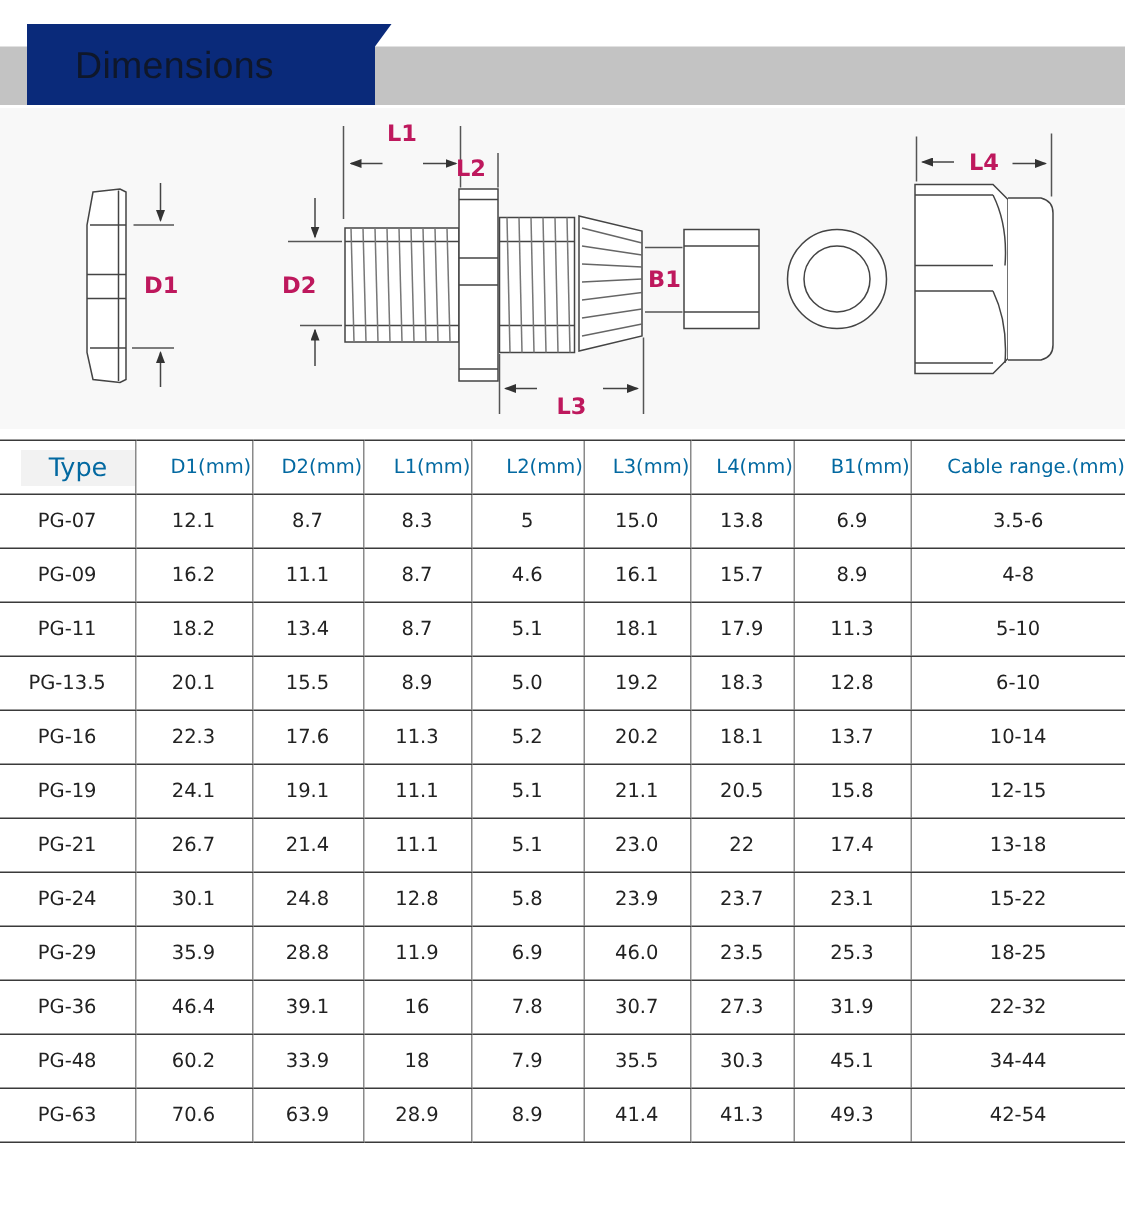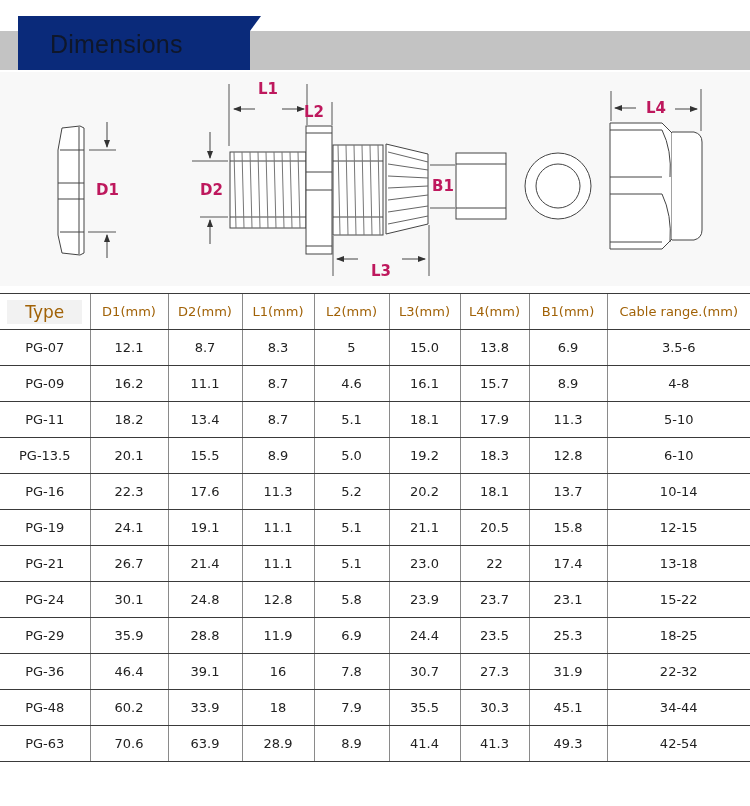--- a/index.html
+++ b/index.html
@@ -14,21 +14,21 @@
 
   .diagram { position: absolute; left: 0; top: 72px; width: 750px; height: 214px; background: #f8f8f8; }
   .diagram svg { position: absolute; left: 0; top: 0; }
   .dim-label { position: absolute; font-family: "DejaVu Sans", sans-serif; font-weight: bold; font-size: 15px; color: #be185d; }
 
   table.spec { position: absolute; left: 0; top: 293px; width: 750px; border-collapse: collapse; table-layout: fixed;
      font-family: "DejaVu Sans", sans-serif; color: #222; }
   table.spec th, table.spec td { height: 35px; text-align: center; vertical-align: middle; padding: 0;
      border-top: 1.5px solid #3a3a3a; border-bottom: 1.5px solid #3a3a3a; border-left: 1px solid #8a8a8a; font-size: 13px; }
   table.spec tr > *:first-child { border-left: none; }
-  table.spec th { font-weight: normal; font-size: 13px; color: #a16207; }
+  table.spec th { font-weight: normal; font-size: 13px; color: #0369a1; text-align: right; }
   table.spec th.type-head { font-size: 17px; }
   table.spec th .type-bg { display: inline-block; background: #f2f2f2; padding: 2px 18px; }
 </style>
 </head>
 <body>
 
 <div class="header-band"></div>
 <div class="header-tab"></div>
 <div class="header-tab-fold"></div>
 <div class="header-title">Dimensions</div>
@@ -133,21 +133,21 @@
       <path d="M662,130 Q672,150 670,177 M662,194 Q672,215 670,242"></path>
       <path d="M672,132 L694,132 Q702,134 702,142 L702,230 Q702,238 694,240 L672,240" fill="#fff"></path>
       <line x1="611" y1="91" x2="611" y2="121" stroke="#555"></line>
       <line x1="701" y1="89" x2="701" y2="131" stroke="#555"></line>
       <line x1="636" y1="108" x2="615" y2="108" marker-end="url(#ah)"></line>
       <line x1="675" y1="109" x2="697" y2="109" marker-end="url(#ah)"></line>
     </g>
   </svg>
 
   <div class="dim-label" style="left:96px; top:109px;">D1</div>
-  <div class="dim-label" style="left:200px; top:109px;">D2</div>
+  <div class="dim-label" style="left:188px; top:109px;">D2</div>
   <div class="dim-label" style="left:258px; top:8px;">L1</div>
   <div class="dim-label" style="left:304px; top:31px;">L2</div>
   <div class="dim-label" style="left:371px; top:176px;margin-top:14px;">L3</div>
   <div class="dim-label" style="left:646px; top:27px;">L4</div>
   <div class="dim-label" style="left:432px; top:105px;">B1</div>
 </div>
 
 <table class="spec">
   <colgroup>
     <col style="width:90px">
@@ -261,21 +261,21 @@
         <td>23.7</td>
         <td>23.1</td>
         <td>15-22</td>
       </tr>
       <tr>
         <td>PG-29</td>
         <td>35.9</td>
         <td>28.8</td>
         <td>11.9</td>
         <td>6.9</td>
-        <td>24.4</td>
+        <td>46.0</td>
         <td>23.5</td>
         <td>25.3</td>
         <td>18-25</td>
       </tr>
       <tr>
         <td>PG-36</td>
         <td>46.4</td>
         <td>39.1</td>
         <td>16</td>
         <td>7.8</td>

